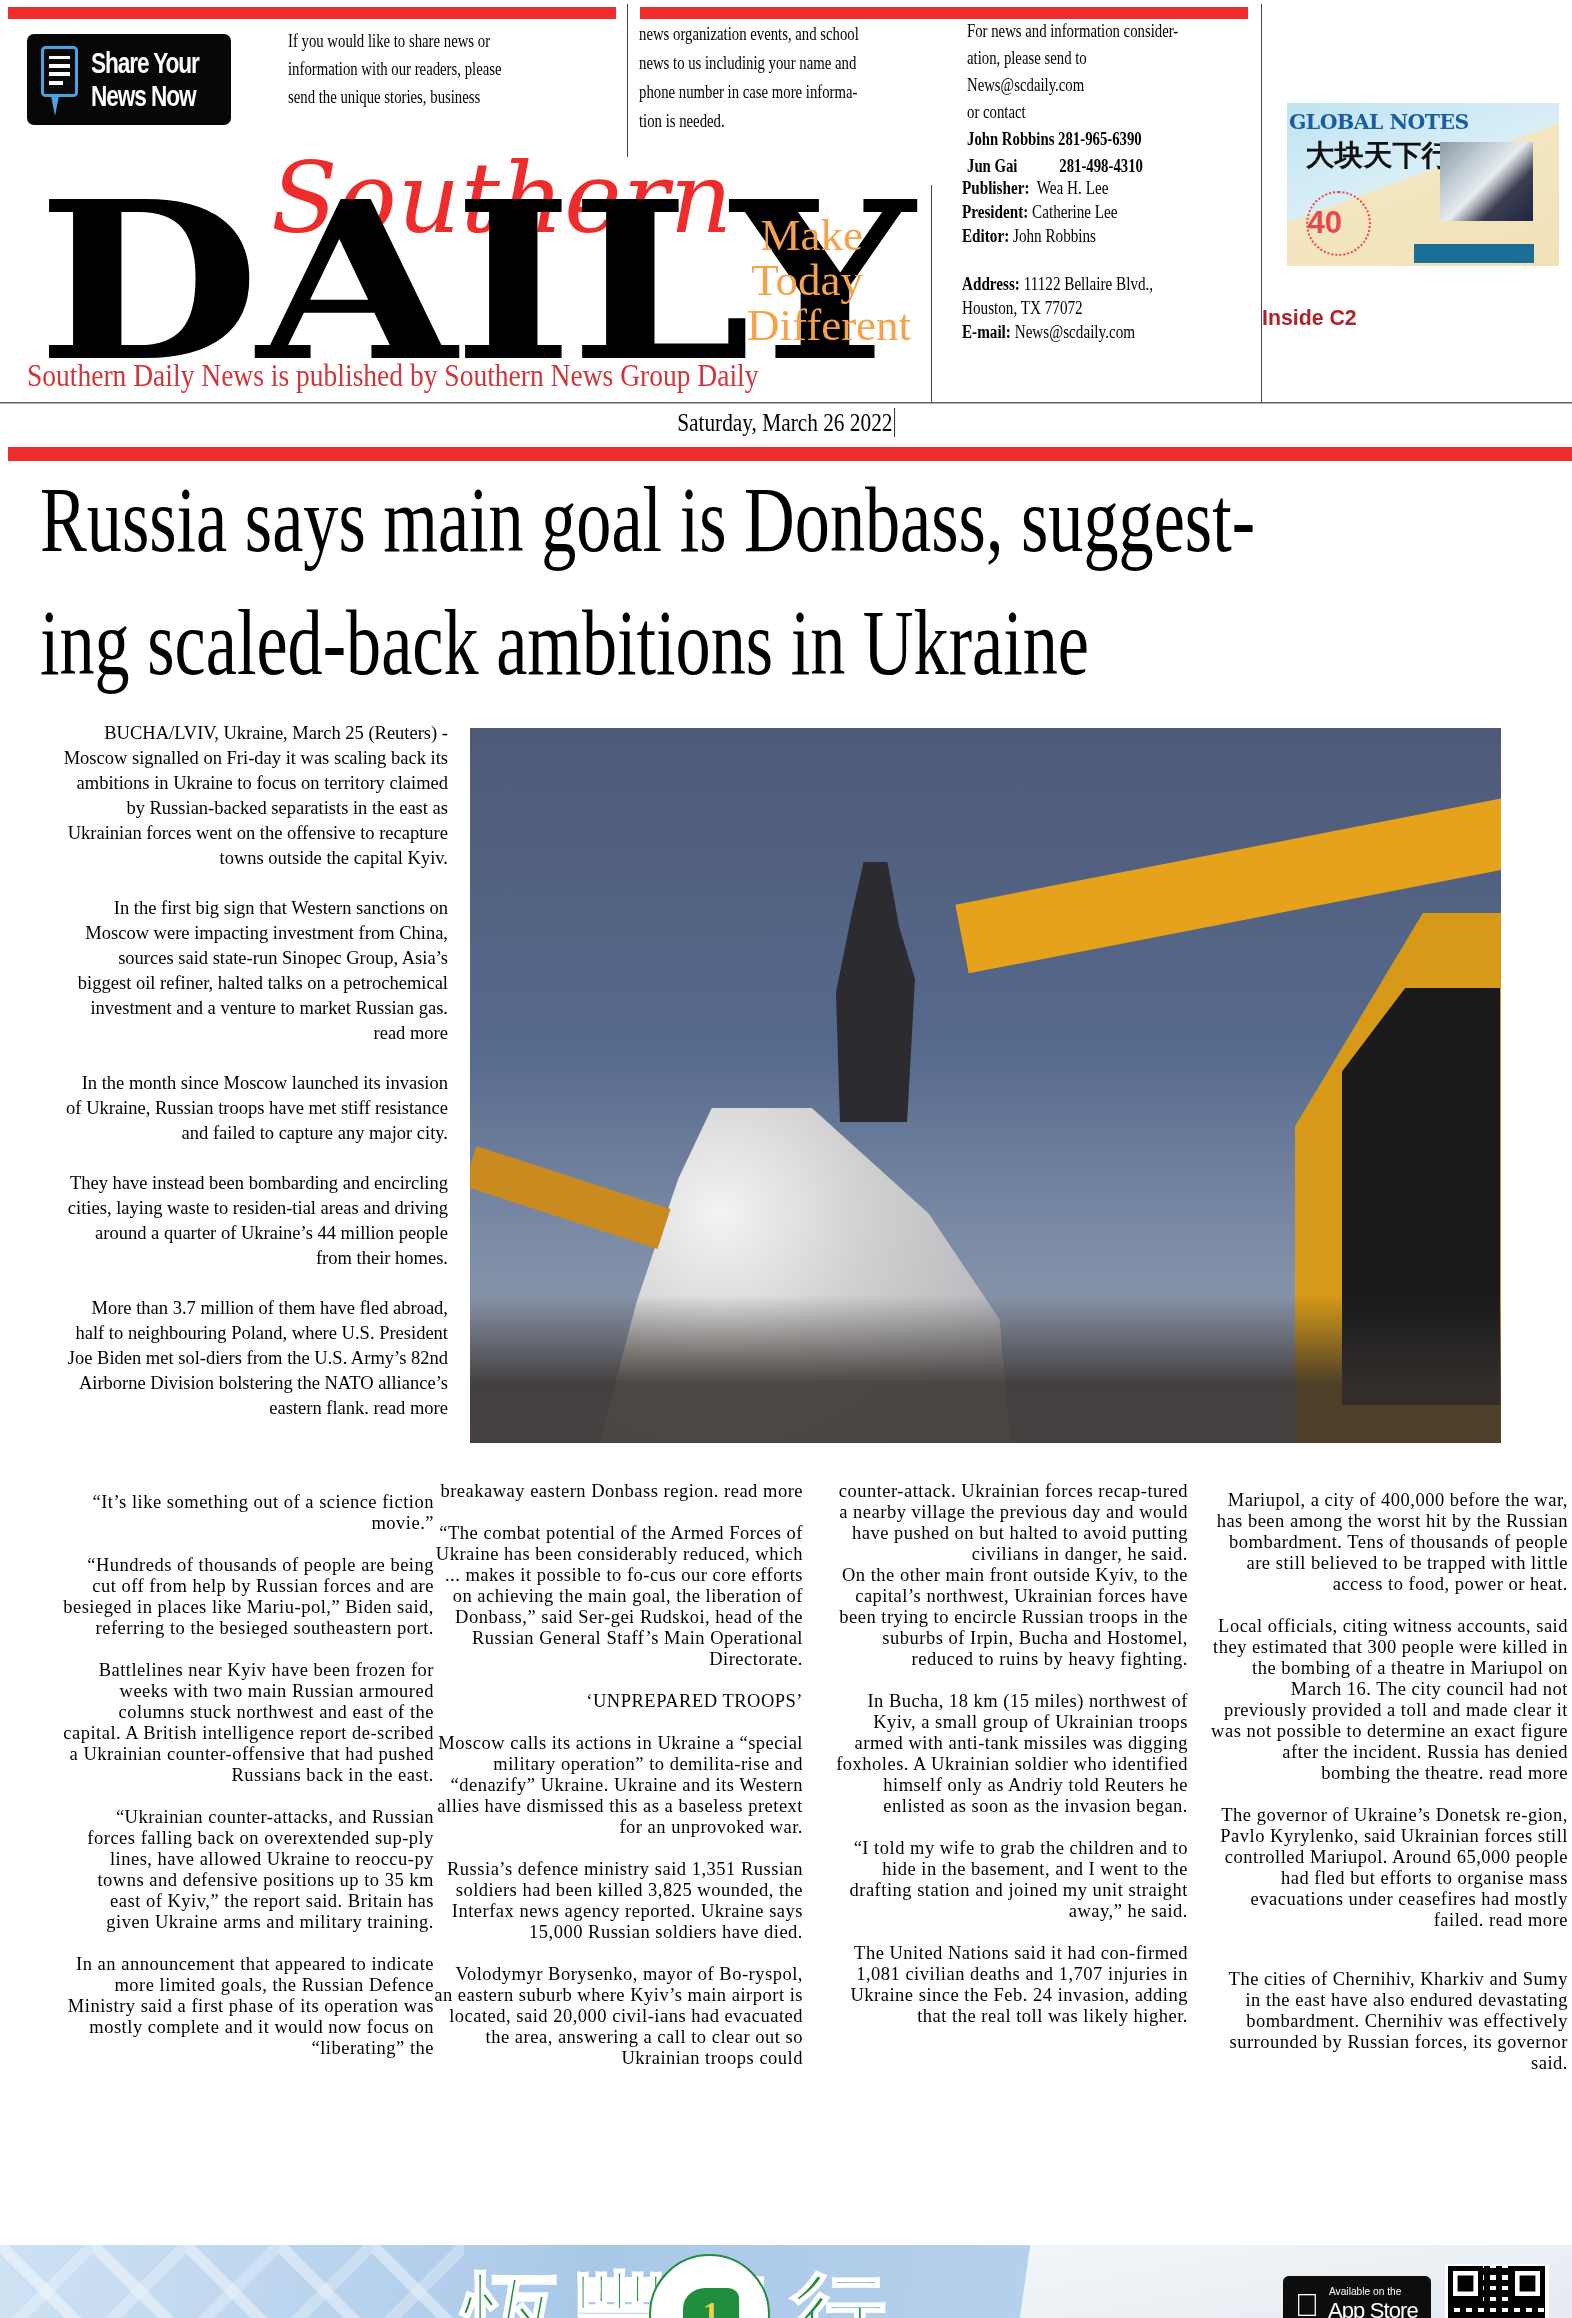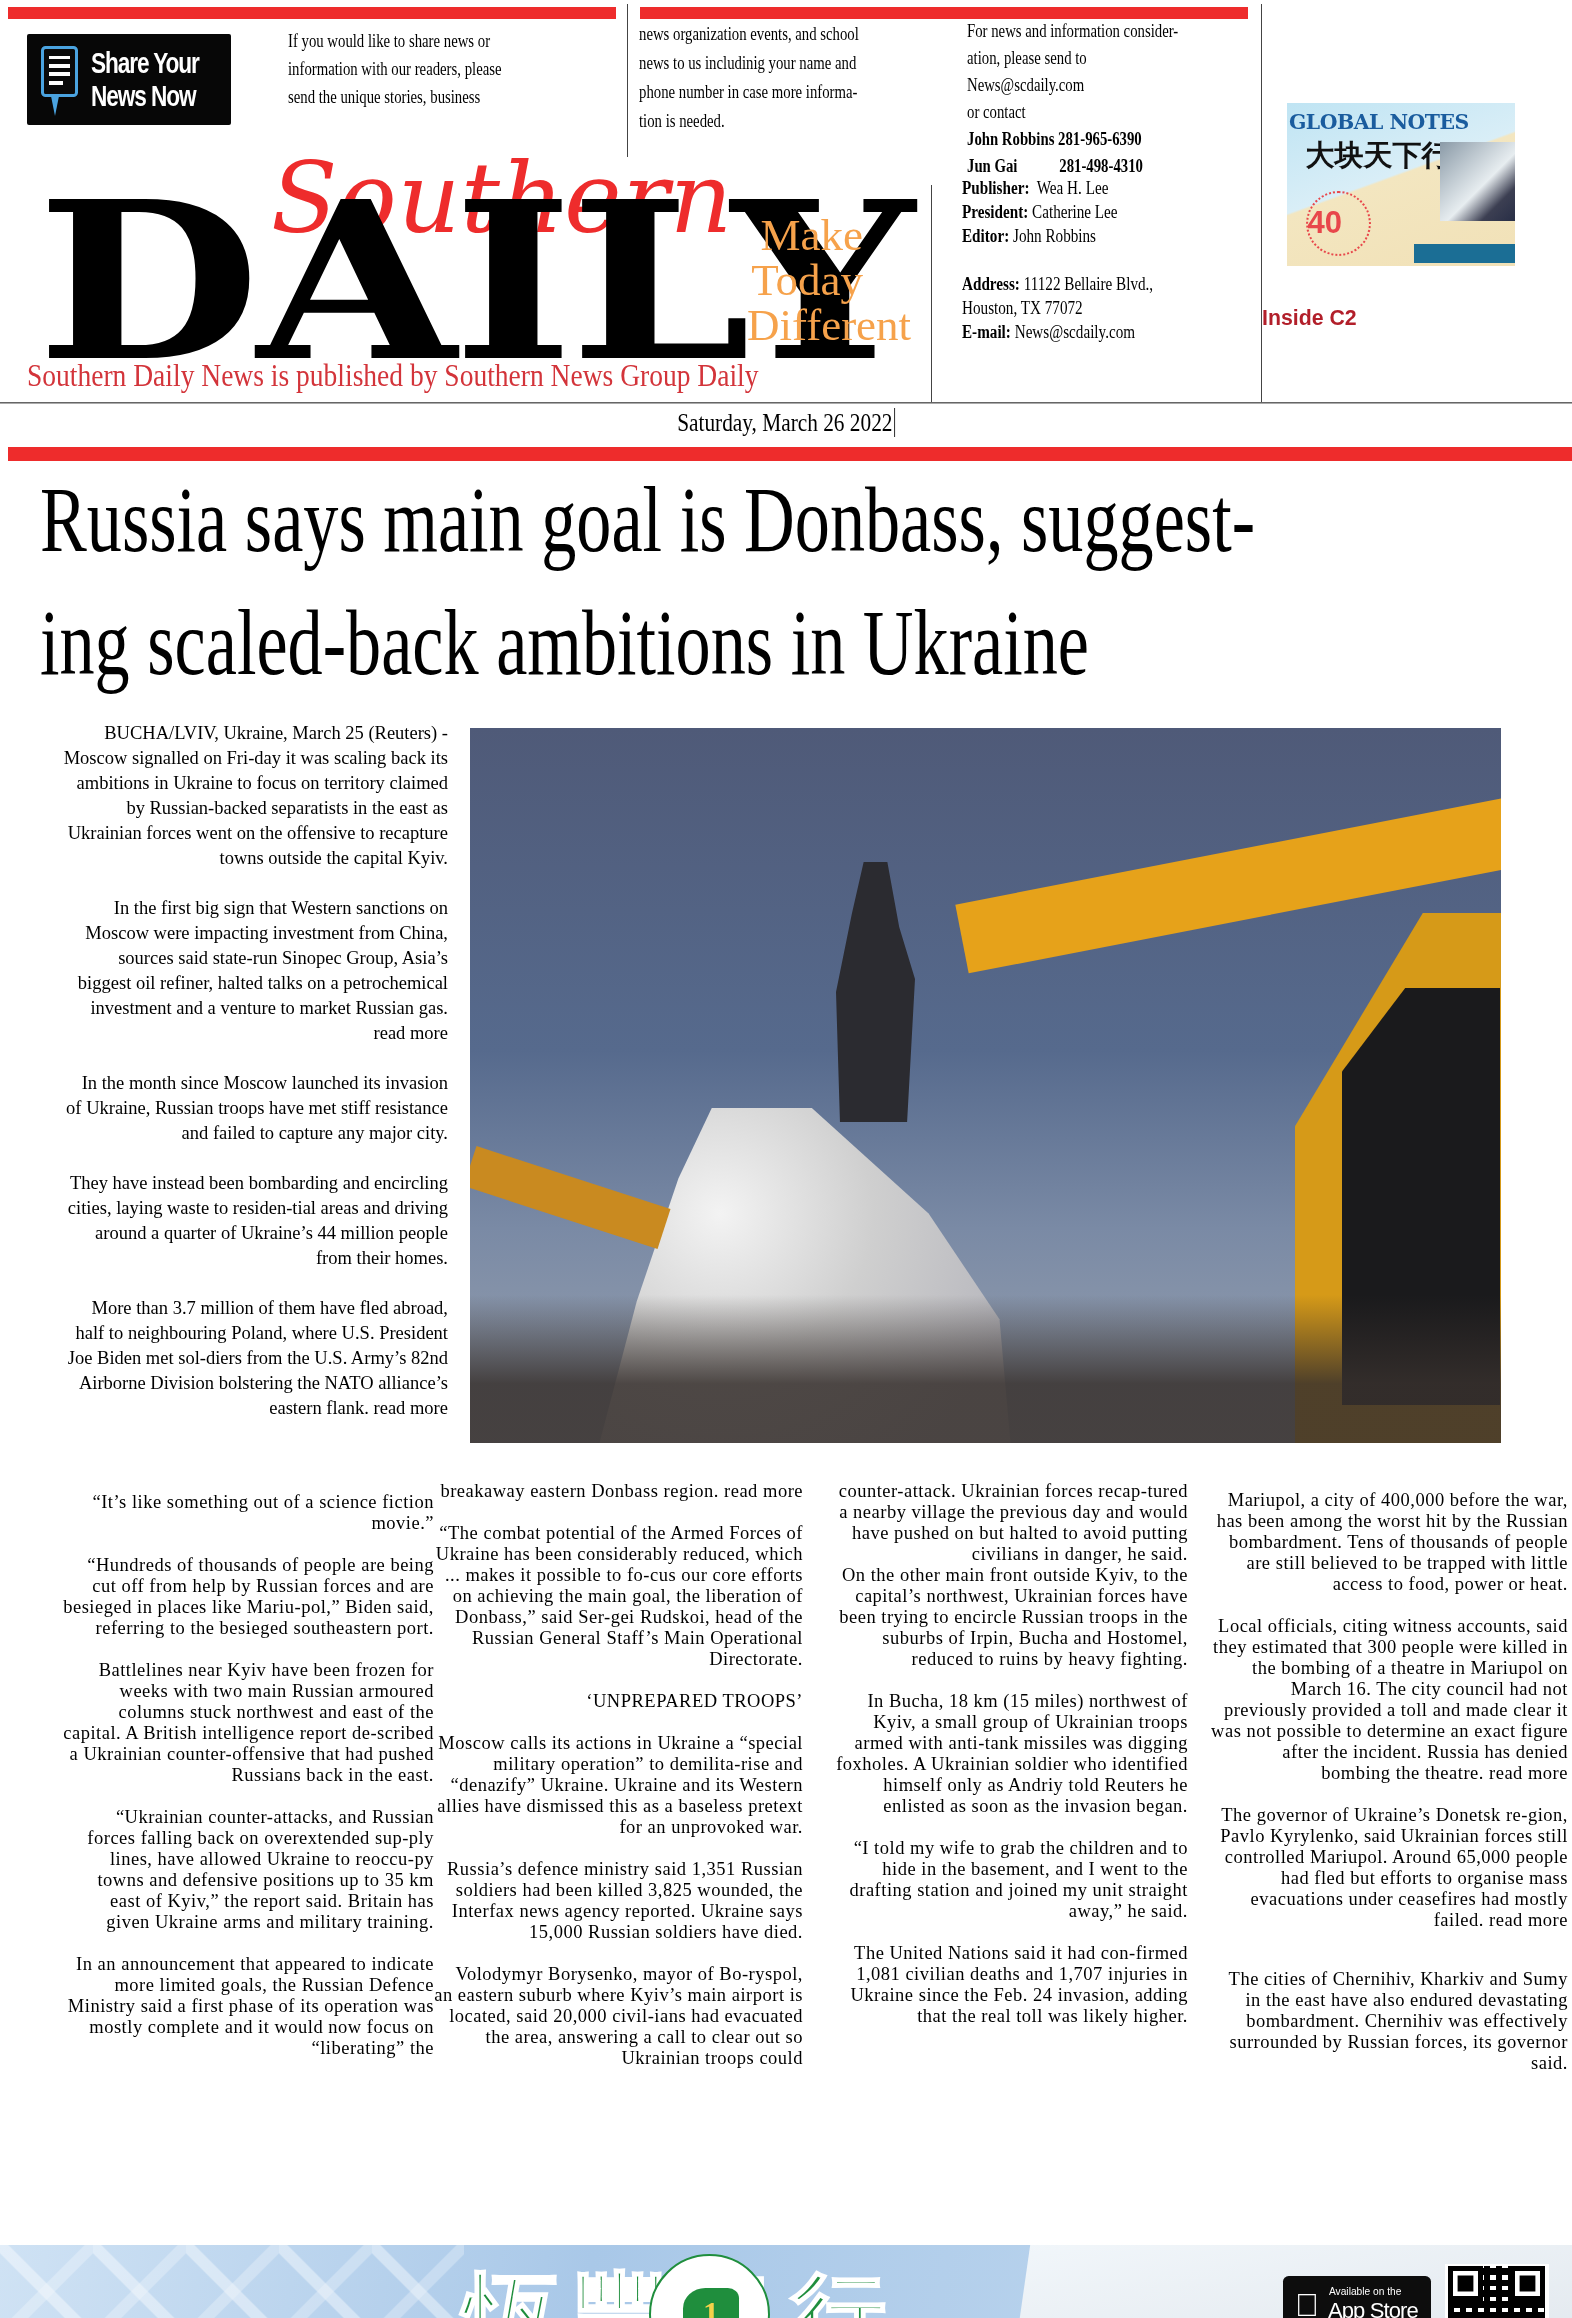--- a/index.html
+++ b/index.html
@@ -5,35 +5,35 @@
   * { box-sizing: border-box; margin: 0; padding: 0; }
   html, body { width: 1572px; height: 2966px; background: #ffffff; overflow: hidden; }
   body { position: relative; font-family: "Liberation Serif", serif; color: #000; }
   .abs { position: absolute; }
 
   
   .redbar { position: absolute; background: #ee2c2c; }
   .vline { position: absolute; width: 1.4px; background: #444; }
   .hline { position: absolute; height: 1.4px; background: #888; }
 
-  .share-badge { left: 27px; top: 34px; width: 204px; height: 91px; background: #070707; border-radius: 2px; }
+  .share-badge { left: 27px; top: 34px; width: 204px; height: 91px; background: #070707; border-radius: 7px; }
   .share-badge .bubble { position: absolute; left: 14px; top: 12px; width: 37px; height: 51px; border: 3.2px solid #4aa3e0; border-radius: 4.6px; background: #0a0a0a; }
   .share-badge .bubble i { position: absolute; left: 4.6px; width: 21.3px; height: 3.7px; background: #fff; }
   .share-badge .bubble:after { content: ""; position: absolute; left: 7.4px; bottom: -22px; border-left: 4.6px solid transparent; border-right: 4.6px solid transparent; border-top: 20.4px solid #4aa3e0; }
   .share-badge .txt { position: absolute; left: 64px; top: 13px; color: #fff; font-family: "Liberation Sans", sans-serif; font-weight: bold; font-size: 29px; line-height: 33px; letter-spacing: -1.4px; transform: scaleX(0.78); transform-origin: left top; }
 
   .mast-text { font-size: 18px; line-height: 28px; transform: scaleX(0.82); transform-origin: left top; }
   .mast-text b { font-weight: bold; }
 
   .logo-southern { left: 271px; top: 148px; color: #ee2c2c; font-family: "DejaVu Serif", serif; font-style: italic; font-size: 97px; line-height: 102px; letter-spacing: 0.9px; }
   .logo-daily { left: 37px; top: 172px; font-family: "DejaVu Serif", serif; font-weight: bold; font-size: 218px; line-height: 218px; letter-spacing: -2.8px; transform: scaleX(1.18); transform-origin: left top; }
   .tagline { left: 747px; top: 213px; color: #f6a24b; font-family: "Liberation Serif", serif; font-size: 45px; line-height: 45px; text-align: right; width: 116px; }
   .published { left: 27px; top: 357px; color: #d3343a; font-size: 32px; line-height: 37px; transform: scaleX(0.86); transform-origin: left top; white-space: nowrap; }
 
-  .global-notes { left: 1287px; top: 103px; width: 228px; height: 163px; overflow: hidden; background: linear-gradient(160deg, #bfe4f3 0%, #d9eef7 45%, #f3e6c0 46%, #f1e1b7 100%); }
+  .global-notes { left: 1287px; top: 103px; width: 272px; height: 163px; overflow: hidden; background: linear-gradient(160deg, #bfe4f3 0%, #d9eef7 45%, #f3e6c0 46%, #f1e1b7 100%); }
   .global-notes .gn-title { position: absolute; left: 1.9px; top: 7.4px; color: #1a5c9e; font-family: "DejaVu Serif", serif; font-weight: bold; font-size: 20.4px; letter-spacing: -0.5px; }
   .global-notes .gn-cn { position: absolute; left: 18.5px; top: 33px; font-size: 29px; font-weight: bold; color: #111; }
   .global-notes .gn-40 { position: absolute; left: 18.5px; top: 88px; width: 65px; height: 65px; border: 2.8px dotted #e8474b; border-radius: 50%; color: #e8474b; font-family: "Liberation Sans", sans-serif; font-weight: bold; font-size: 31px; text-align: left; line-height: 59px; }
   .global-notes .gn-photo { position: absolute; left: 153px; top: 39px; width: 93px; height: 79px; background: linear-gradient(135deg, #8a9aa7, #e7edf0 50%, #3c3f52 70%, #1d2540); }
   .global-notes .gn-foot { position: absolute; left: 127px; top: 141px; width: 120px; height: 18.5px; background: #1b6e95; }
   .inside { left: 1262px; top: 306px; color: #b21f2a; font-family: "Liberation Sans", sans-serif; font-weight: bold; font-size: 21.3px; }
 
   .dateline { left: 0; width: 1572px; top: 408px; text-align: center; font-size: 26px; line-height: 32px; transform: scaleX(0.82); }
   .dateline span { border-right: 1.4px solid #000; padding-right: 1.9px; }
 

